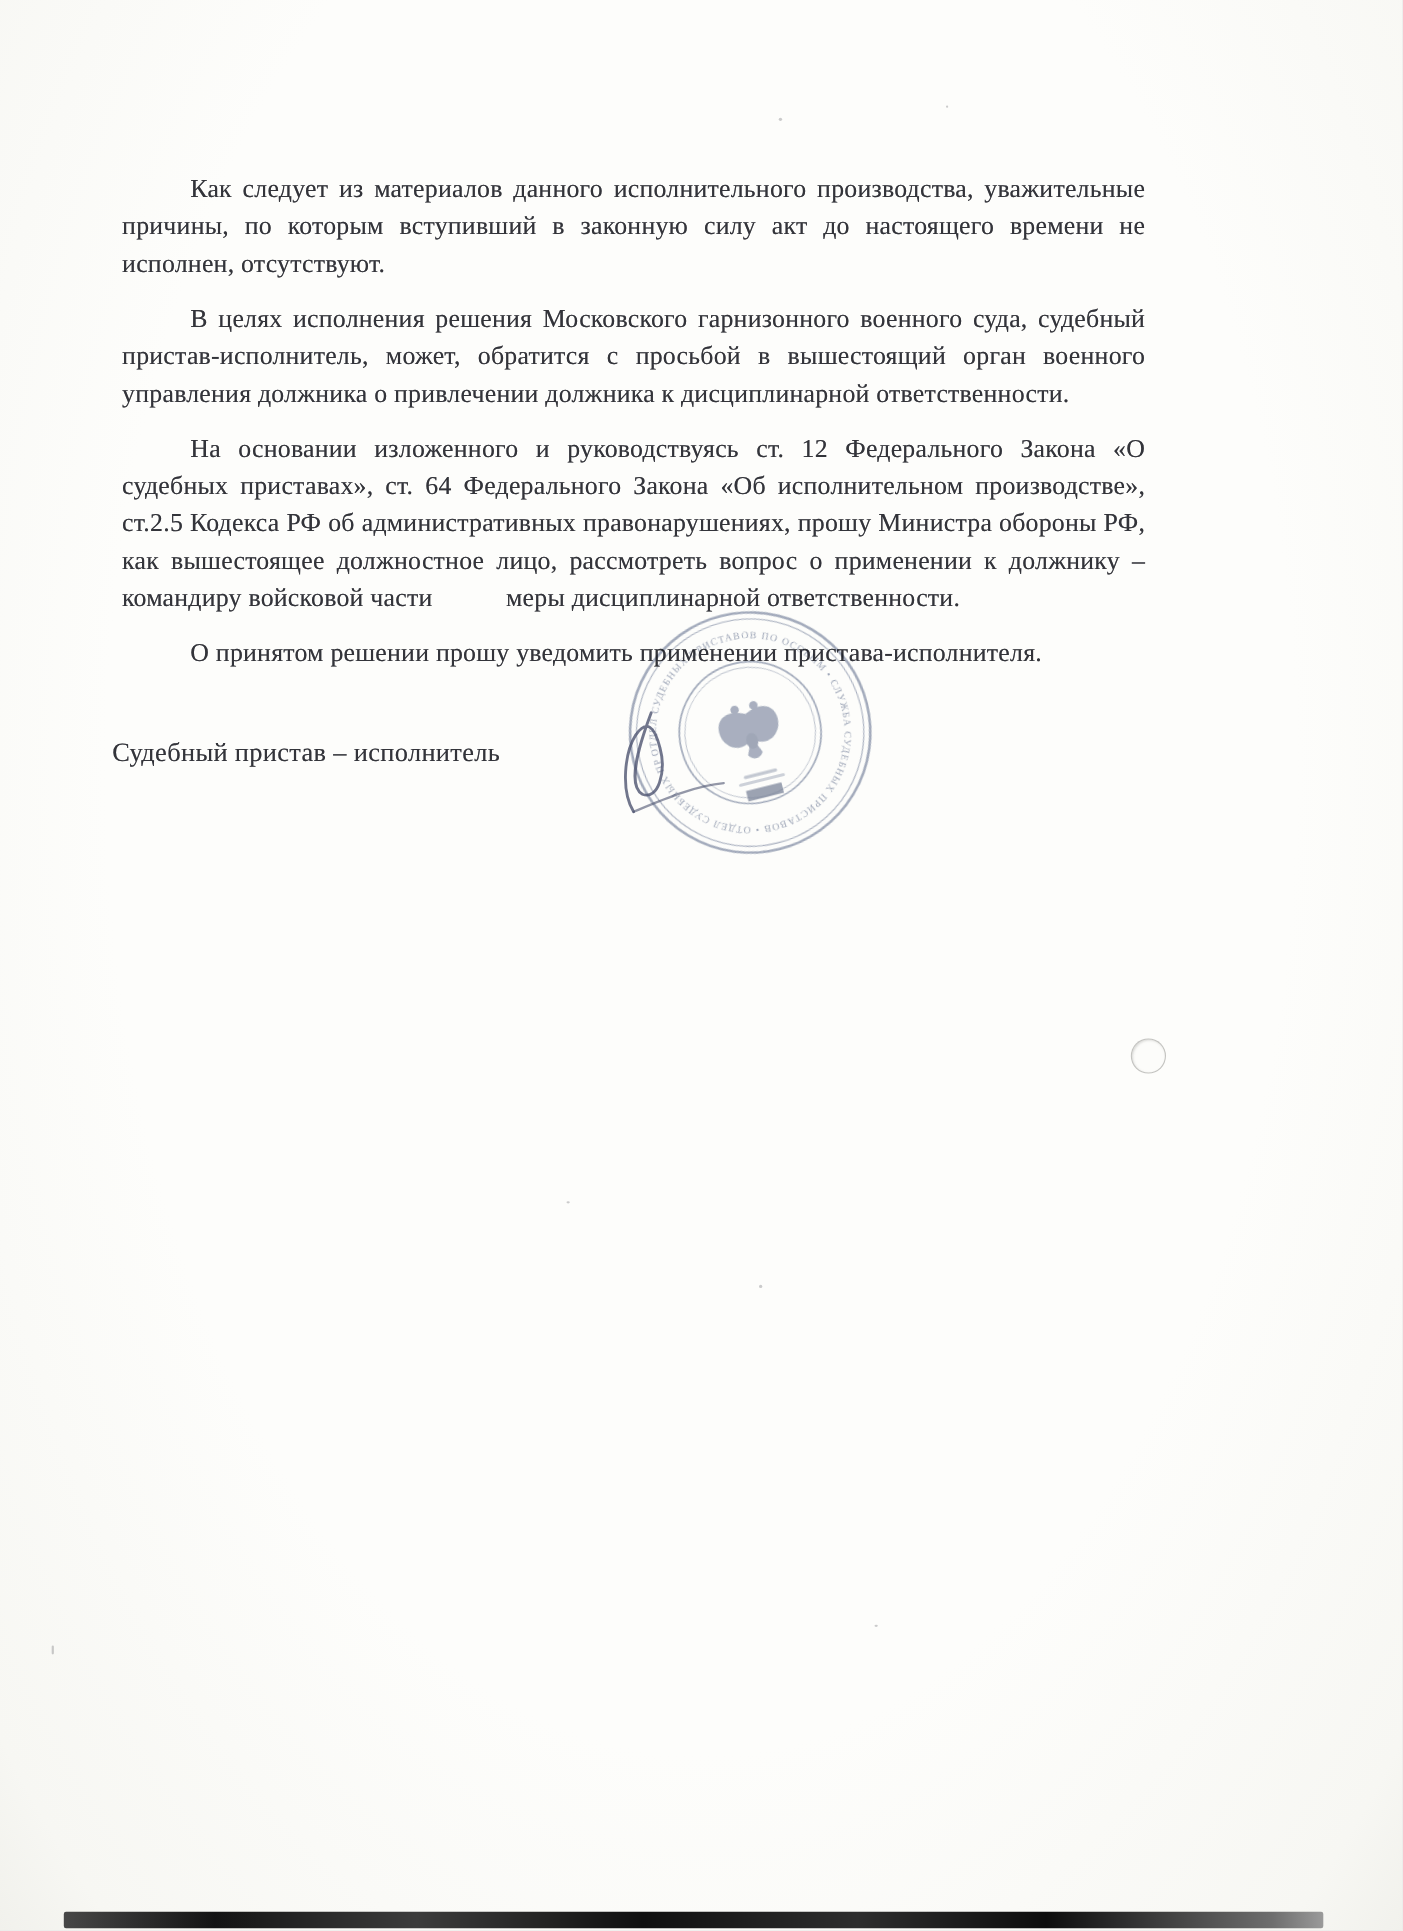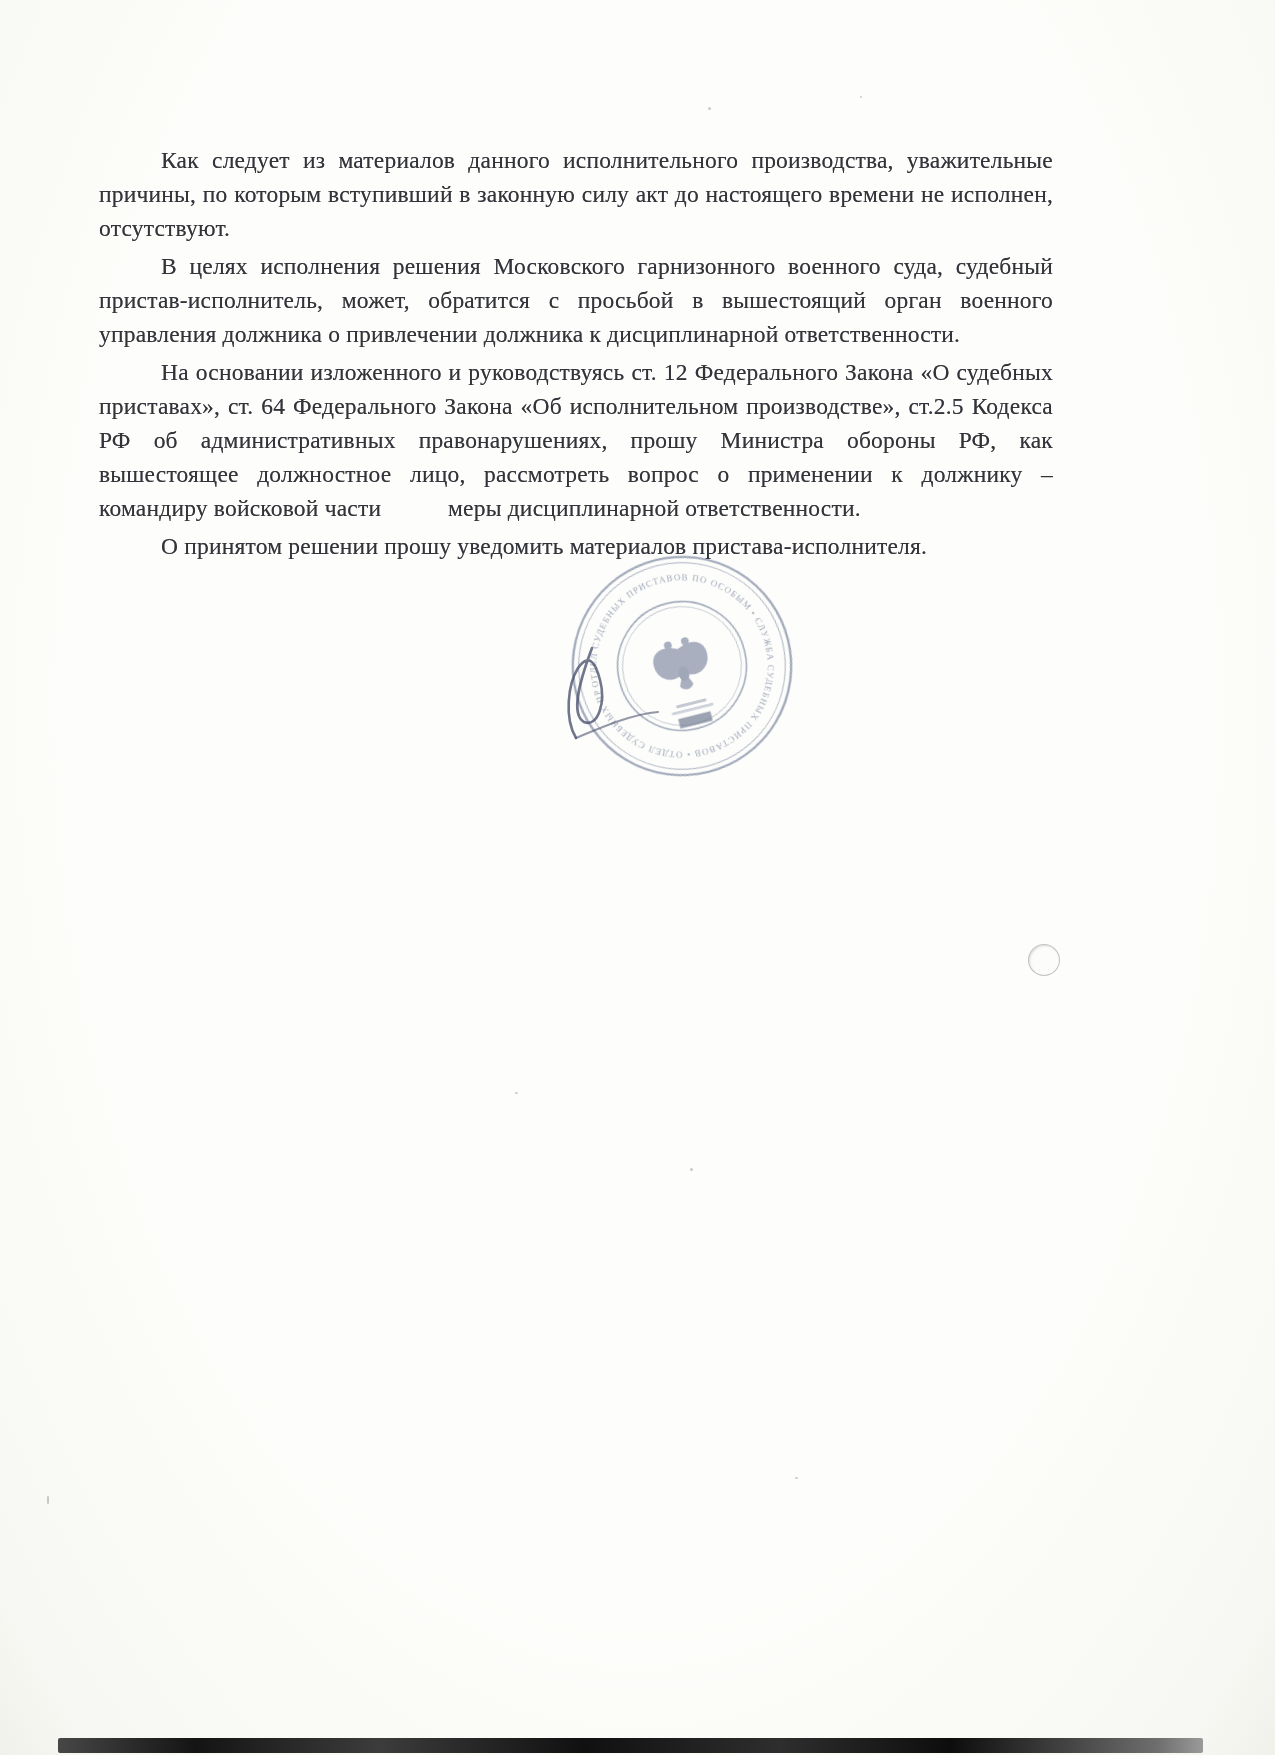--- a/index.html
+++ b/index.html
@@ -15,21 +15,21 @@
   }
   .doc-text{
     position:absolute;
     top:139px;left:95px;width:962px;
     font-size:23.5px;
     line-height:34px;
     text-align:justify;
     letter-spacing:.2px;
     text-shadow:0 0 .45px rgba(40,40,50,.55);
   }
-  .doc-text p{margin:4px;text-indent:62px;}
+  .doc-text p{margin:16px;text-indent:62px;}
   .signature-label{
     position:absolute;
     top:672px;left:102px;
     font-size:24px;
     letter-spacing:.3px;
     text-shadow:0 0 .45px rgba(40,40,50,.5);
   }
   .stamp{
     position:absolute;
     left:565px;top:549px;
@@ -71,23 +71,24 @@
 </style>
 </head>
 <body>
 
 <div class="page">
 
   <div class="doc-text">
     <p>Как следует из материалов данного исполнительного производства, уважительные причины, по которым вступивший в законную силу акт до настоящего времени не исполнен, отсутствуют.</p>
     <p>В целях исполнения решения Московского гарнизонного военного суда, судебный пристав-исполнитель, может, обратится с просьбой в вышестоящий орган военного управления должника о привлечении должника к дисциплинарной ответственности.</p>
     <p>На основании изложенного и руководствуясь ст. 12 Федерального Закона «О судебных приставах», ст. 64 Федерального Закона «Об исполнительном производстве», ст.2.5 Кодекса РФ об административных правонарушениях, прошу Министра обороны РФ, как вышестоящее должностное лицо, рассмотреть вопрос о применении к должнику – командиру войсковой части &nbsp;&nbsp;&nbsp;&nbsp;&nbsp;&nbsp;&nbsp;&nbsp;&nbsp; меры дисциплинарной ответственности.</p>
-    <p>О принятом решении прошу уведомить материалов пристава-исполнителя.</p>
+    <p>О принятом решении прошу уведомить применении пристава-исполнителя.</p>
   </div>
 
+  <div class="signature-label">Судебный пристав – исполнитель</div>
 
   <svg class="stamp" viewBox="0 0 240 240">
     <defs>
       <path id="ringPath" d="M120,120 m-88,0 a88,88 0 1,1 176,0 a88,88 0 1,1 -176,0"></path>
       <filter id="soften">
           <feGaussianBlur stdDeviation="0.55"></feGaussianBlur>
         </filter>
     </defs>
     <g filter="url(#soften)" stroke="#7d88a2" fill="none">
       <circle cx="120" cy="120" r="112" stroke-width="2.4" opacity=".85"></circle>

